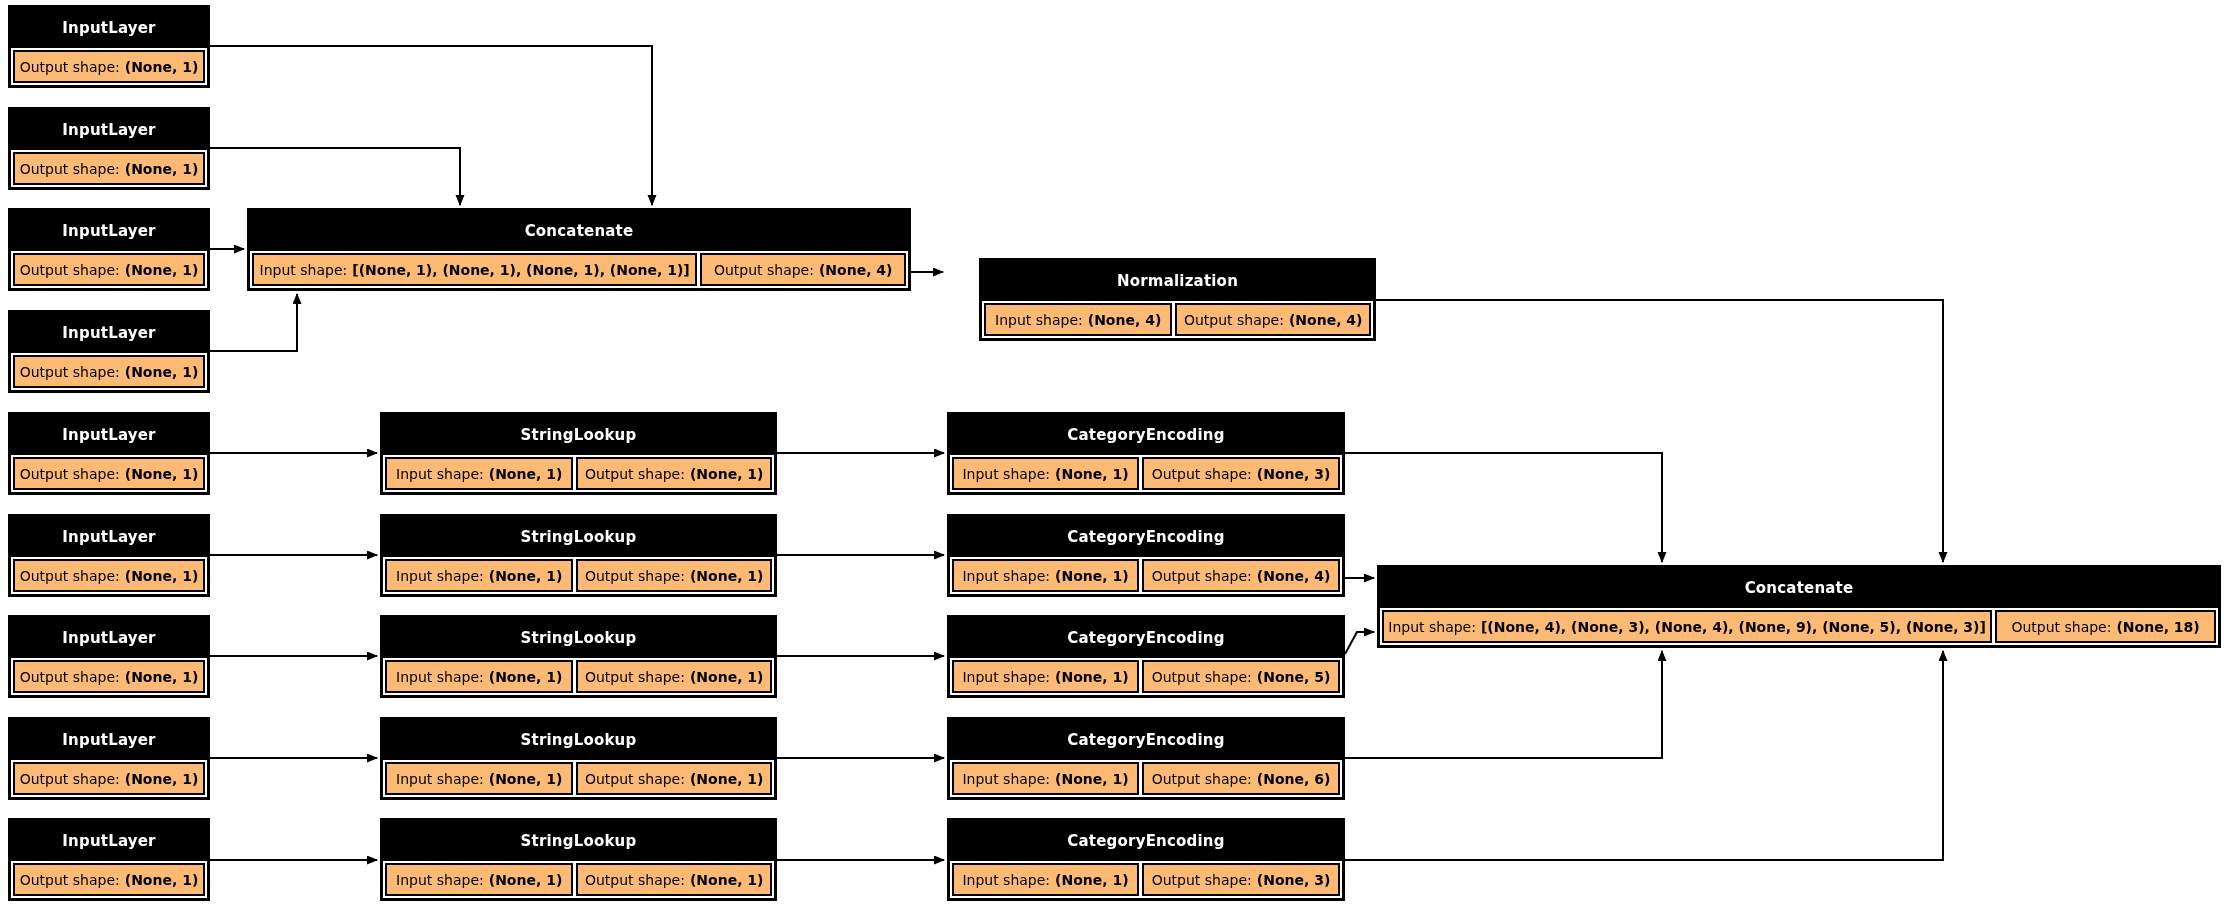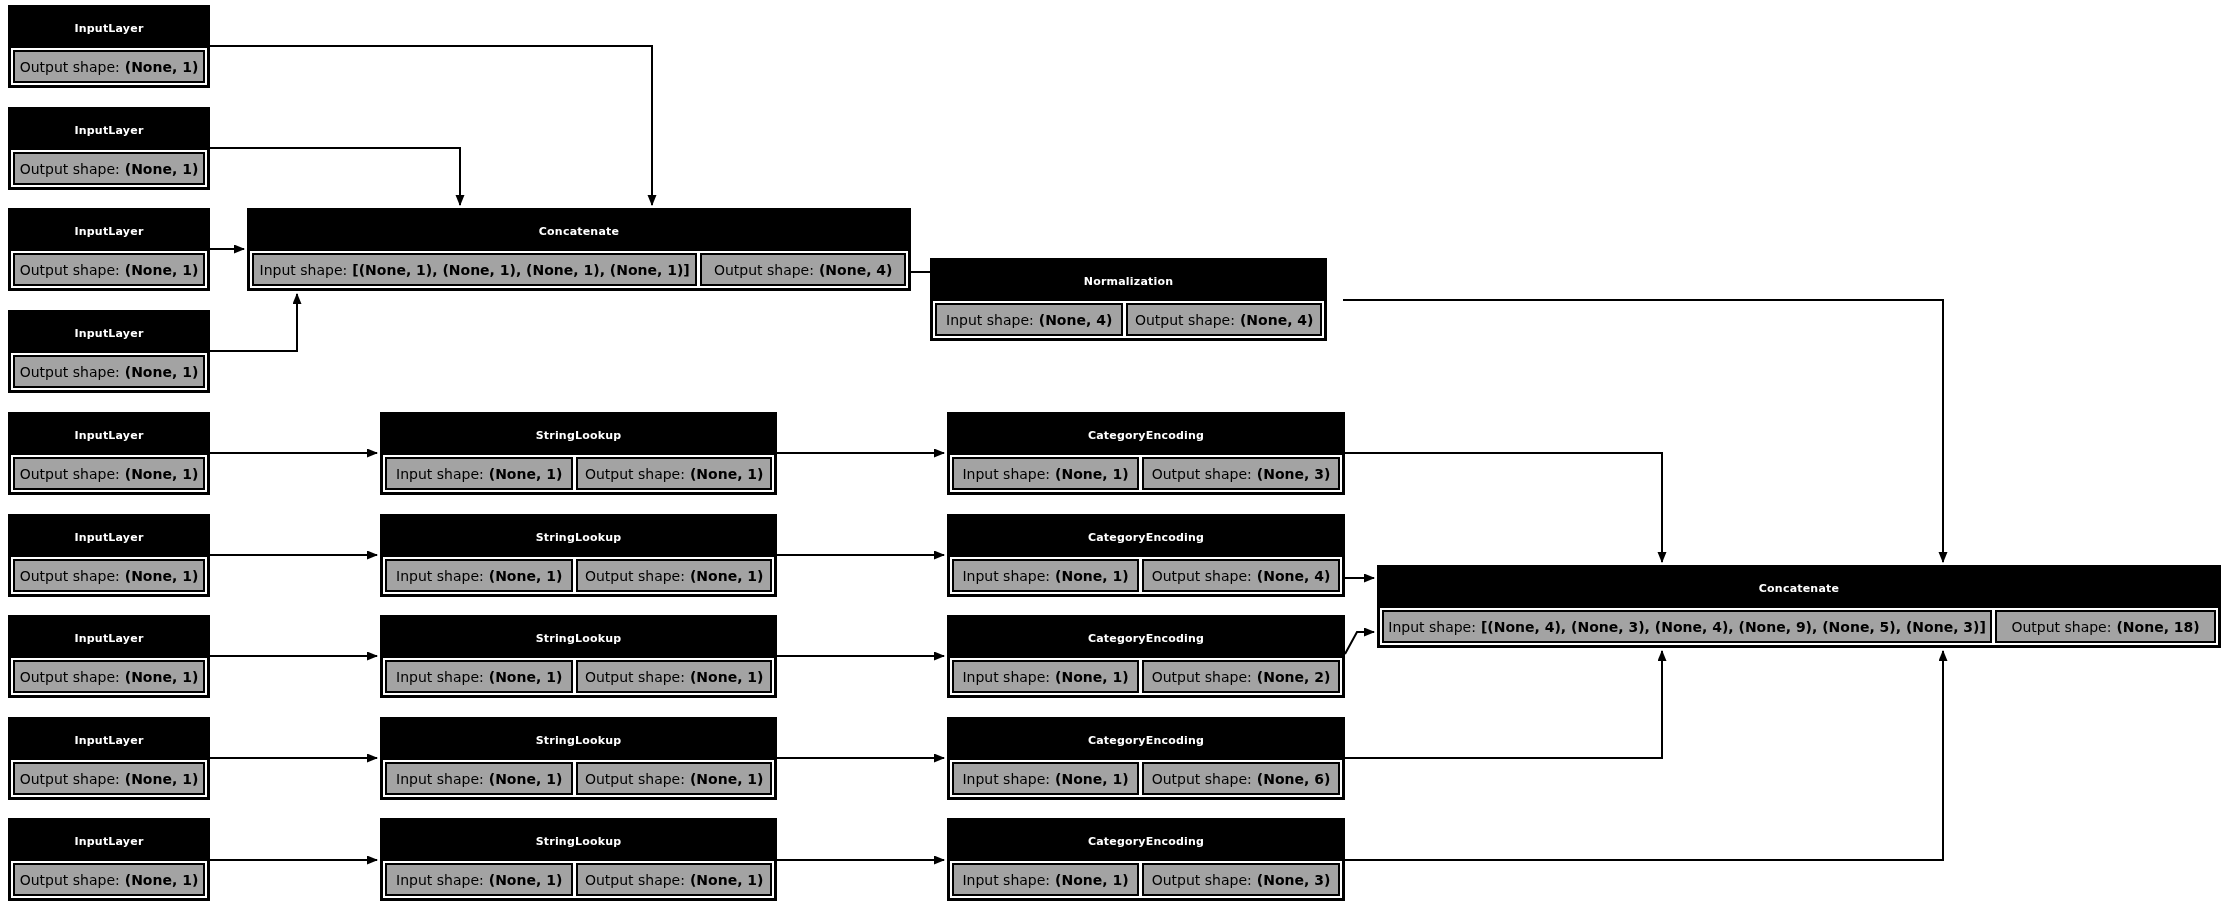--- a/index.html
+++ b/index.html
@@ -9,28 +9,28 @@
   }
   #canvas{position:absolute;left:0;top:0;width:2226px;height:908px;}
   #edges-layer{position:absolute;left:0;top:0;width:2226px;height:908px;}
   .node{
     position:absolute;box-sizing:border-box;background:#ffffff;
     border:3px solid #000000;display:flex;flex-direction:column;
   }
   .node-title{
     flex:0 0 40px;background:#000000;color:#ffffff;
     display:flex;align-items:center;justify-content:center;
-    font-weight:bold;font-size:11px;letter-spacing:0.2px;
+    font-weight:bold;font-size:15px;letter-spacing:0.2px;
   }
   .node-cells{
     flex:1 1 auto;display:flex;gap:3px;padding:2px;box-sizing:border-box;
     background:#ffffff;min-height:0;
   }
   .cell{
-    box-sizing:border-box;border:2px solid #000000;background:#a3a3a3;color:#000000;
+    box-sizing:border-box;border:2px solid #000000;background:#fdba74;color:#000000;
     display:flex;align-items:center;justify-content:center;
     font-size:14px;white-space:nowrap;overflow:hidden;padding:0 3px;
   }
   .cell b{font-weight:bold;margin-left:5px;}
   .edge{fill:none;stroke:#000000;stroke-width:2px;}
 </style>
 </head>
 <body>
 
 <div id="canvas">
@@ -152,21 +152,21 @@
           <div class="cell" style="flex: 0.69 1 0px;">
             <span>Input shape:</span>
             <b>[(None, 1), (None, 1), (None, 1), (None, 1)]</b>
           </div>
           <div class="cell" style="flex: 0.31 1 0px;">
             <span>Output shape:</span>
             <b>(None, 4)</b>
           </div>
         </div>
   </div>
-      <div class="node" style="left: 930px; top: 258px; width: 397px; height: 83px;">
+      <div class="node" style="left: 979px; top: 258px; width: 397px; height: 83px;">
     <div class="node-title">Normalization</div>
     <div class="node-cells">
           <div class="cell" style="flex: 0.49 1 0px;">
             <span>Input shape:</span>
             <b>(None, 4)</b>
           </div>
           <div class="cell" style="flex: 0.51 1 0px;">
             <span>Output shape:</span>
             <b>(None, 4)</b>
           </div>
@@ -265,21 +265,21 @@
   </div>
       <div class="node" style="left: 947px; top: 615px; width: 398px; height: 83px;">
     <div class="node-title">CategoryEncoding</div>
     <div class="node-cells">
           <div class="cell" style="flex: 0.485 1 0px;">
             <span>Input shape:</span>
             <b>(None, 1)</b>
           </div>
           <div class="cell" style="flex: 0.515 1 0px;">
             <span>Output shape:</span>
-            <b>(None, 2)</b>
+            <b>(None, 5)</b>
           </div>
         </div>
   </div>
       <div class="node" style="left: 947px; top: 717px; width: 398px; height: 83px;">
     <div class="node-title">CategoryEncoding</div>
     <div class="node-cells">
           <div class="cell" style="flex: 0.485 1 0px;">
             <span>Input shape:</span>
             <b>(None, 1)</b>
           </div>

